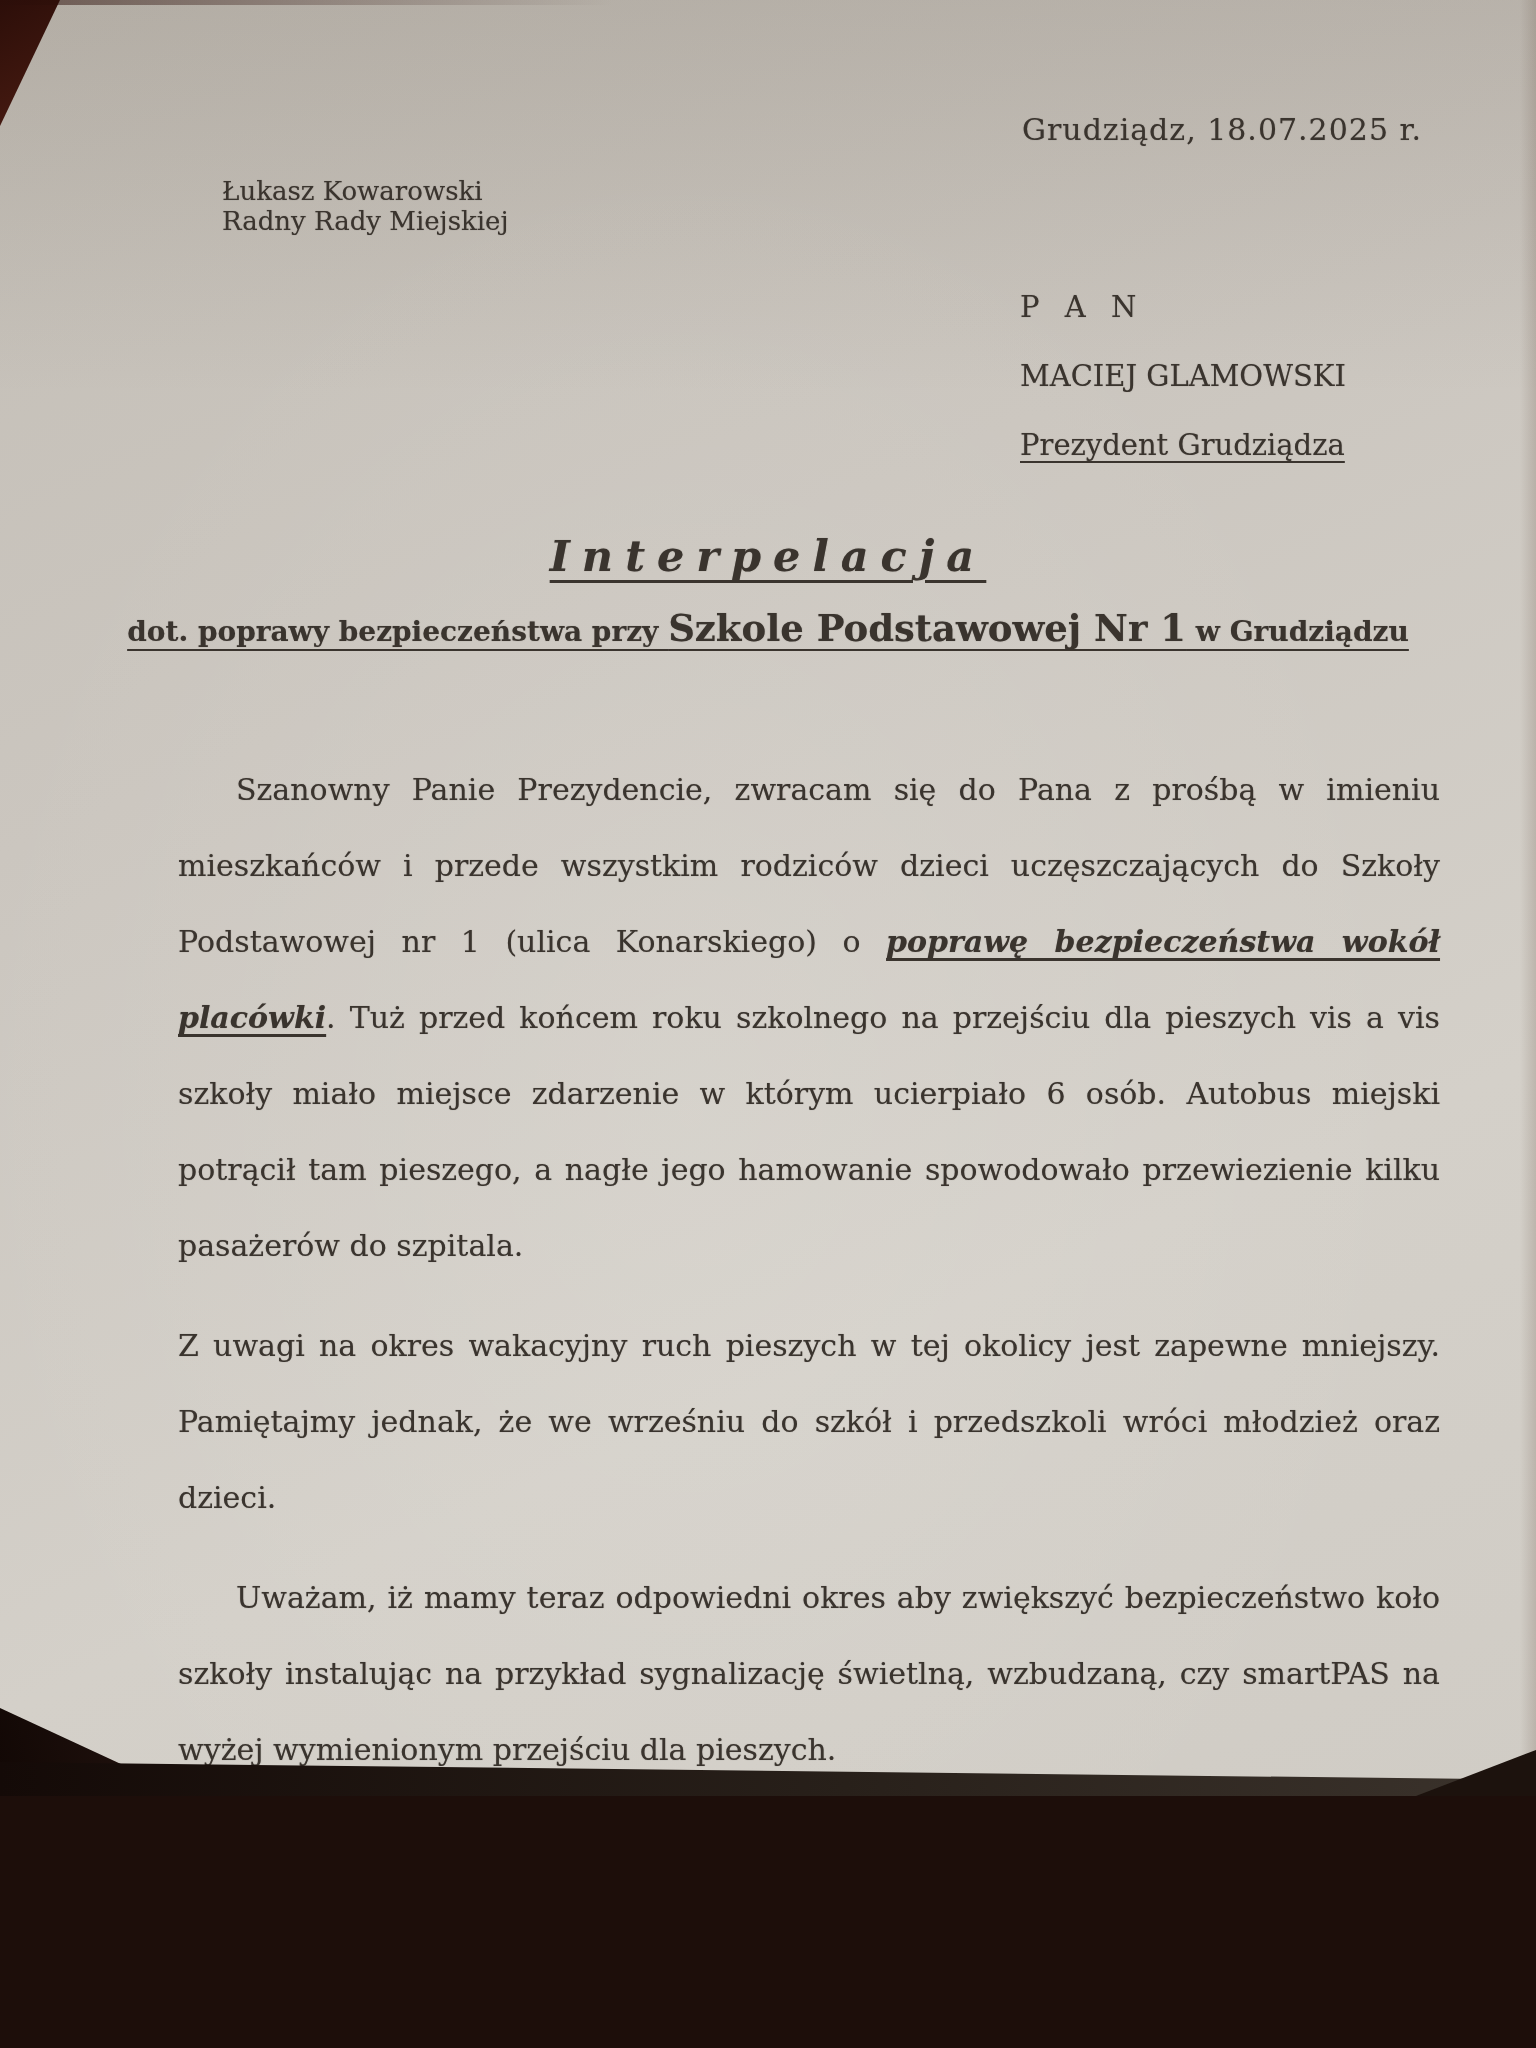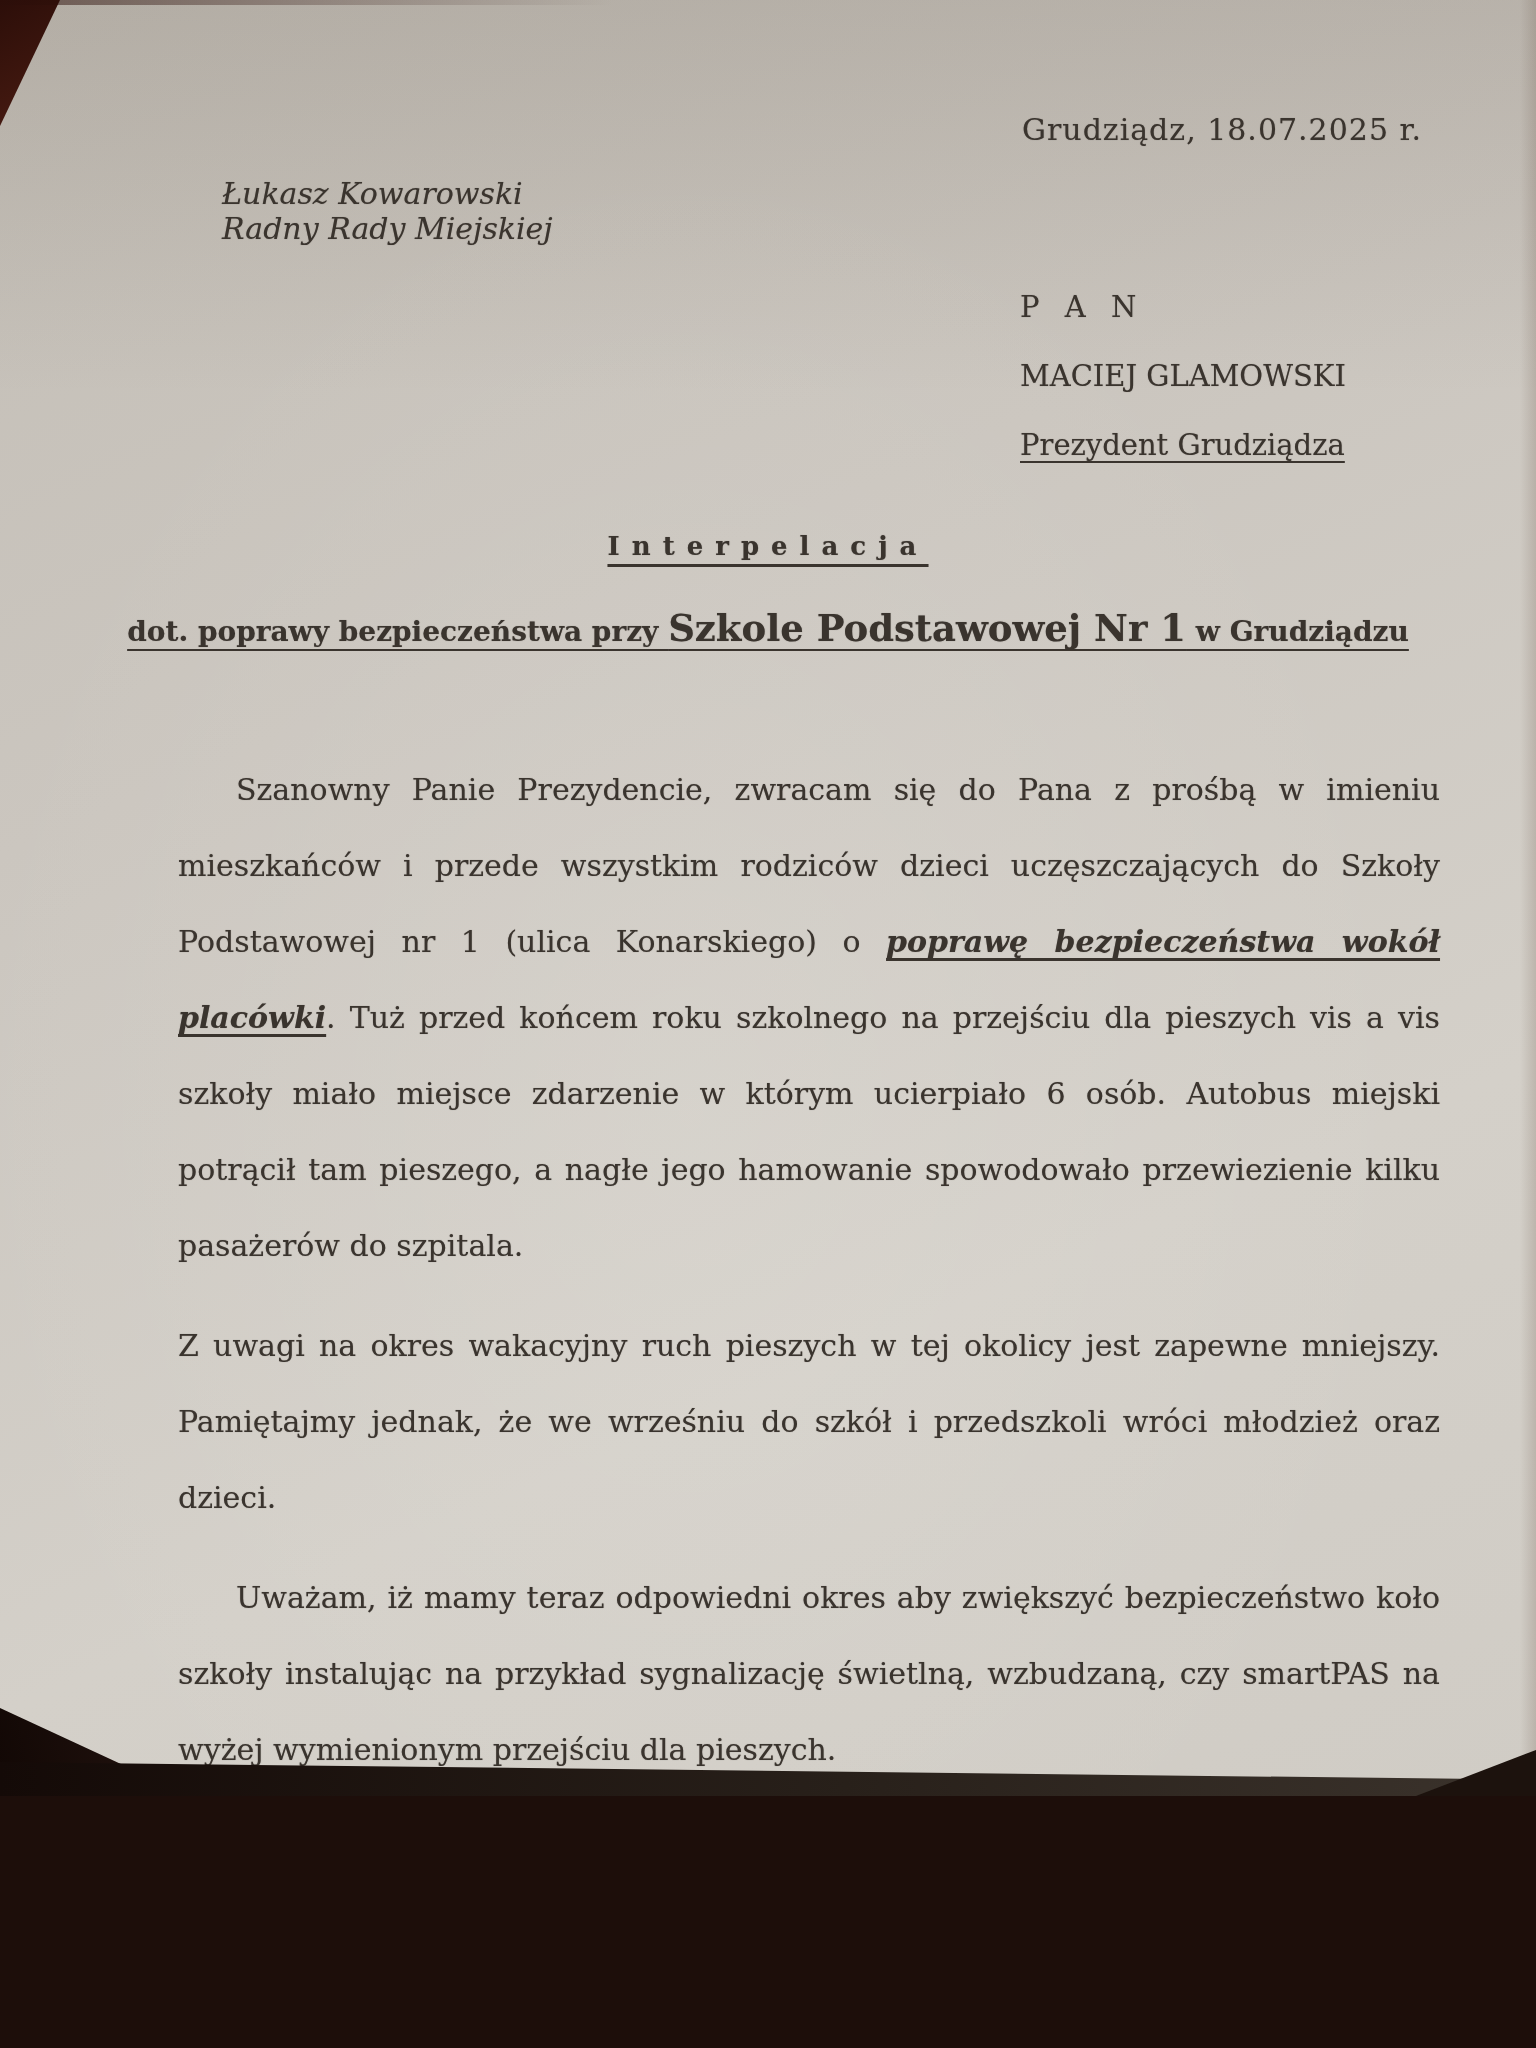--- a/index.html
+++ b/index.html
@@ -28,30 +28,30 @@
     clip-path:polygon(0 0,0 100%,100% 100%);}
   .bottom-strip{position:absolute;left:0;bottom:0;width:100%;height:34px;
     background:linear-gradient(to right,#140a07,#28201a 55%,#3b332c);
     clip-path:polygon(0 0,100% 52%,100% 100%,0 100%);}
   .corner-br{position:absolute;right:0;bottom:0;width:120px;height:46px;
     background:#1c120d;clip-path:polygon(100% 0,100% 100%,0 100%);}
 
   
   .typed{position:absolute;inset:0;text-shadow:0 0 1px rgba(58,52,46,.45);}
   .date-line{position:absolute;left:1022px;top:112px;font-size:30px;letter-spacing:1px;}
-  .sender{position:absolute;left:222px;top:176px;font-size:30px;font-style:italic;}
+  .sender{position:absolute;left:222px;top:176px;font-size:26px;}
   .sender-role{}
   .recipient{position:absolute;left:1020px;top:290px;font-size:29px;}
   .recipient-name{margin-top:35px;}
   .recipient-role{margin-top:35px;font-weight:normal;
     text-decoration:underline;text-underline-offset:6px;text-decoration-thickness:2px;}
   .salutation{letter-spacing:8px;}
   .heading{position:absolute;left:0;top:531px;width:100%;margin:0;
-    text-align:center;font-size:26px;font-weight:bold;letter-spacing:12px;
-    text-decoration:underline;text-underline-offset:9px;text-decoration-thickness:3px;}
+    text-align:center;font-size:43px;font-weight:bold;letter-spacing:12px;
+    text-decoration:underline;text-underline-offset:9px;text-decoration-thickness:3px;font-style:italic;}
   .subject{position:absolute;left:0;top:606px;width:100%;text-align:center;
     font-weight:bold;font-size:28px;
     text-decoration:underline;text-underline-offset:8px;text-decoration-thickness:2px;}
   .subject-big{font-size:37px;}
   .body-text{position:absolute;left:178px;top:752px;width:1262px;
     font-size:30px;line-height:76px;text-align:justify;}
   .body-text p{margin:0;}
   .body-text p + p{margin-top:24px;}
   .indent{text-indent:58px;}
   .emph{font-weight:bold;font-style:italic;

